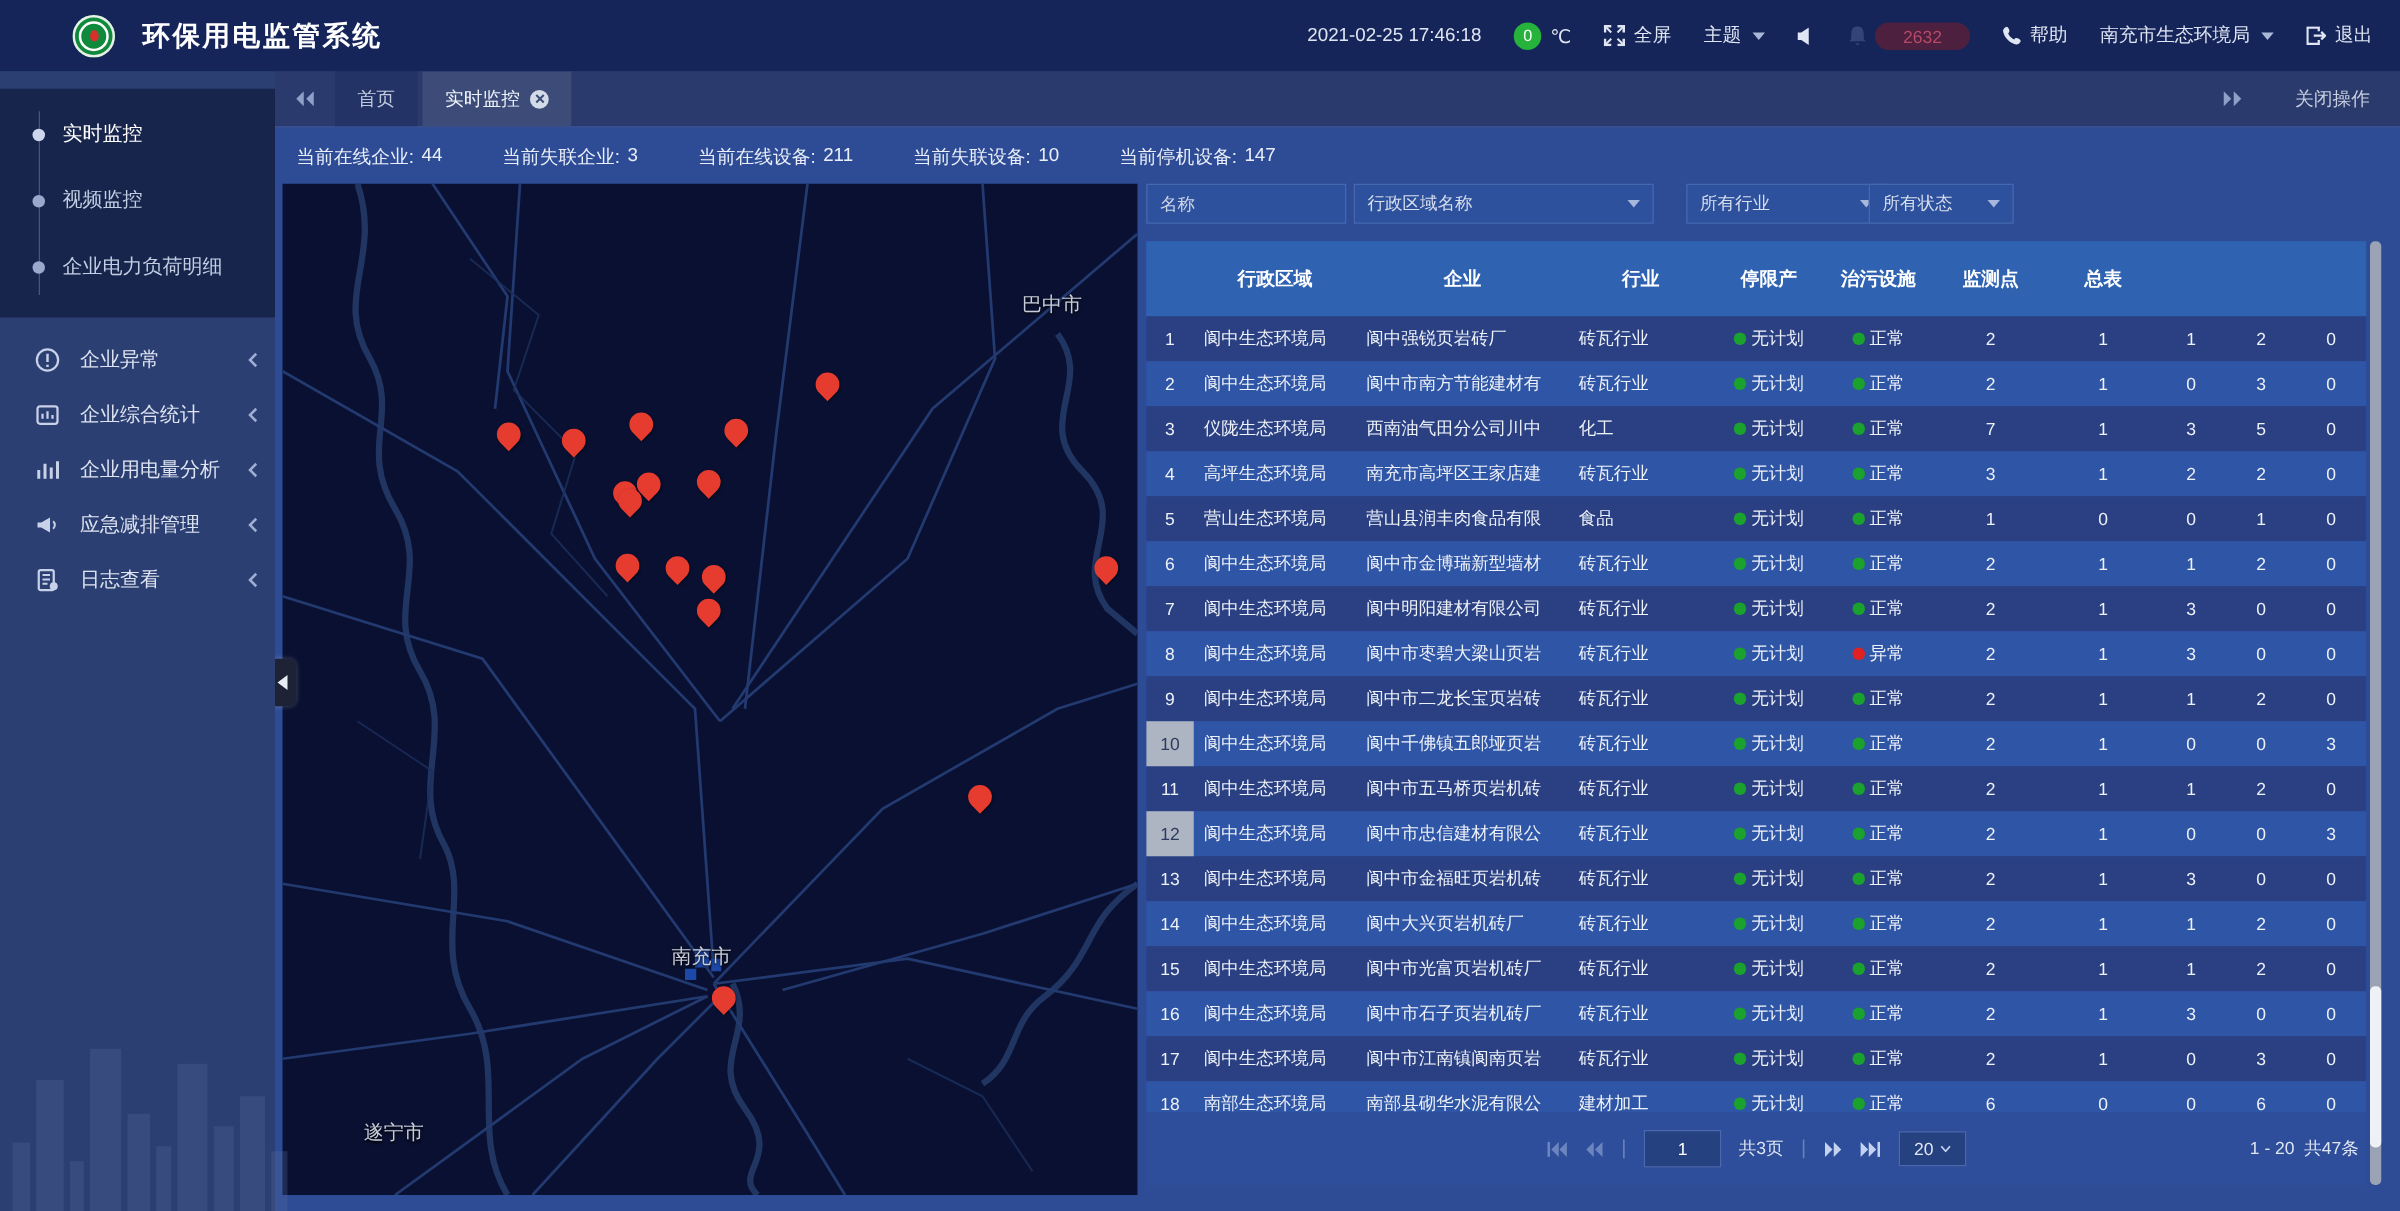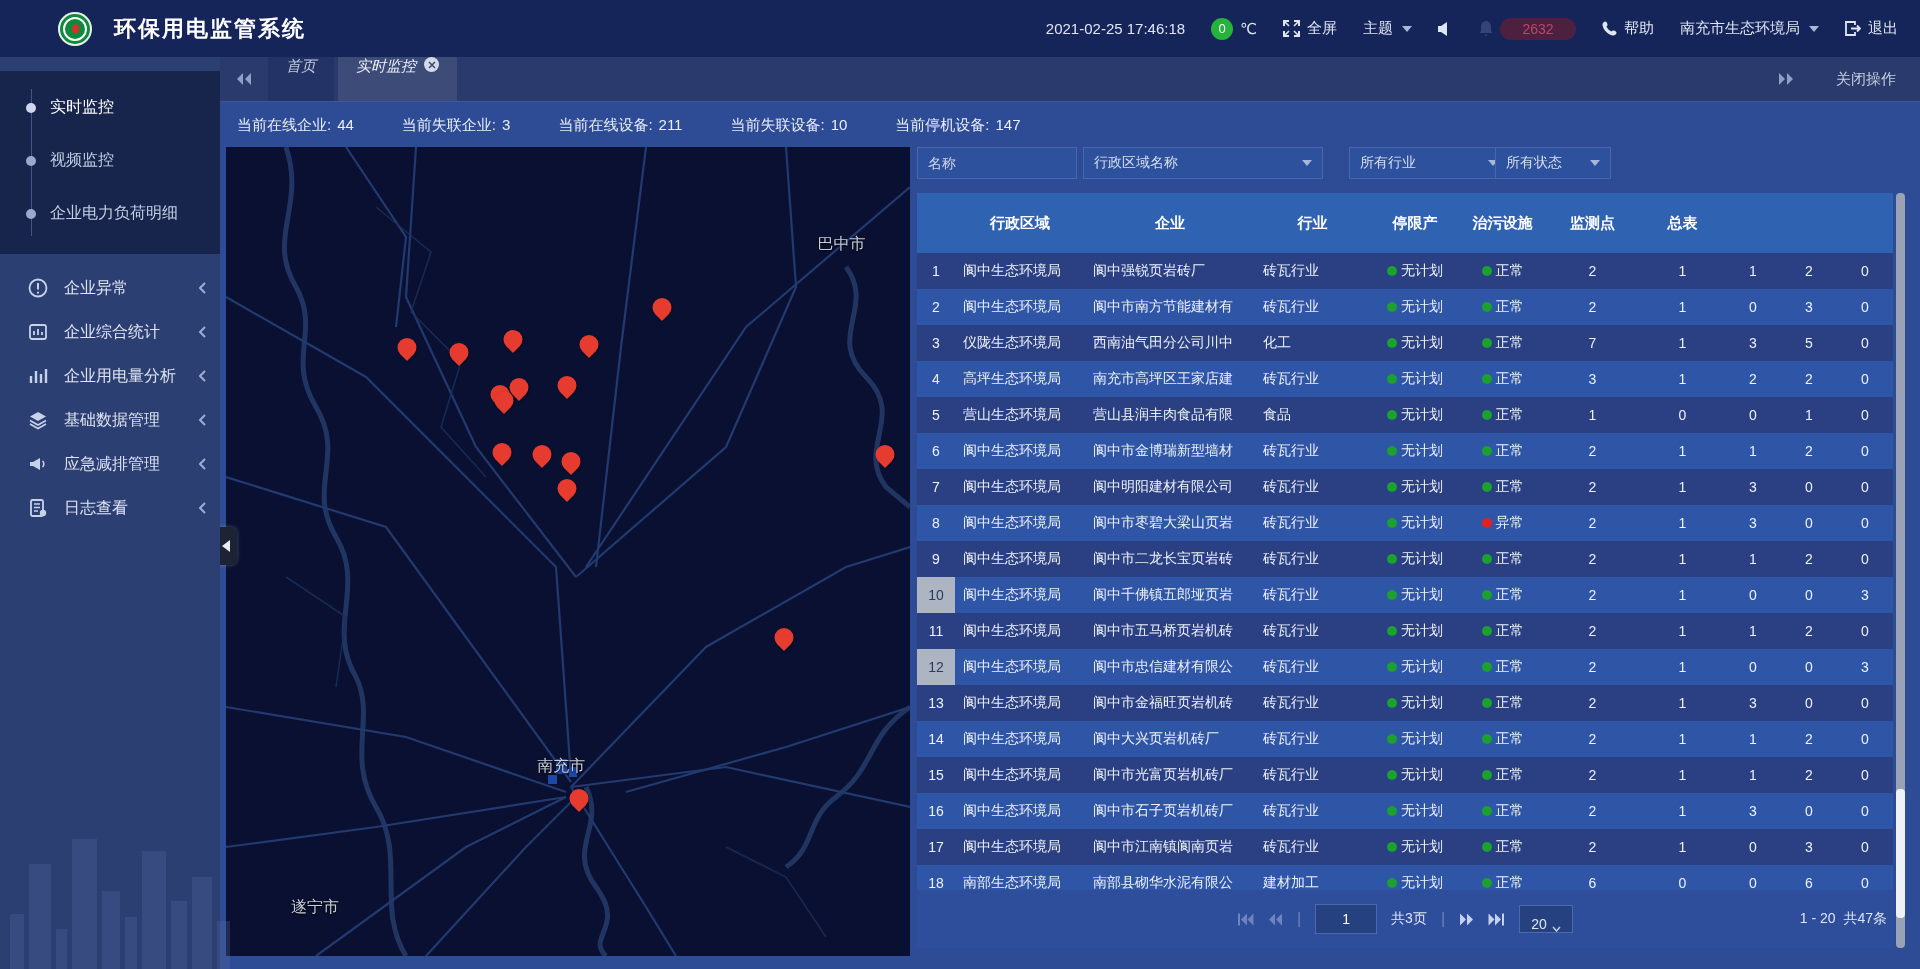--- a/index.html
+++ b/index.html
@@ -45,22 +45,22 @@
   .sub-item.active .dot{background:#cdd6ec;}
   .menu-group{margin-top:12px;}
   .skyline{position:absolute;left:0;bottom:0;width:220px;height:180px;display:flex;
     align-items:flex-end;gap:5px;padding-left:10px;opacity:.55;}
   .skyline div{background:#55699f;opacity:.55;}
 
   
   .tabbar{position:absolute;left:220px;top:57px;width:1700px;height:44px;background:#2b3a6c;
     display:flex;align-items:stretch;z-index:10;border-bottom:1px solid #3c57a0;}
   .tab-nav{display:flex;align-items:center;padding:0 16px;color:#8fa0c8;}
-  .tab{display:flex;align-items:flex-start;gap:8px;padding:0 18px;font-size:15px;color:#c2cade;
-    background:#243366;margin-right:4px;cursor:pointer;font-style:italic;}
+  .tab{display:flex;align-items:center;gap:8px;padding:0 18px;font-size:15px;color:#c2cade;
+    background:#243366;margin-right:4px;cursor:pointer;}
   .tab.active{background:#3c4b78;color:#eef2fa;}
   .tab-close{width:15px;height:15px;border-radius:50%;background:#d4dbe8;display:flex;
     align-items:center;justify-content:center;}
   .tabbar-right{margin-left:auto;display:flex;align-items:center;gap:26px;padding-right:24px;
     color:#c6cede;font-size:15px;}
 
   
   .statsbar{position:absolute;left:237px;top:108px;height:34px;display:flex;align-items:center;
     gap:48px;font-size:15px;color:#e9eef8;}
   .stat{display:flex;gap:6px;white-space:nowrap;}
@@ -124,21 +124,21 @@
   .tfoot{position:absolute;left:0;top:743px;width:976px;height:58px;background:#2e4d9a;
     display:flex;align-items:center;font-size:14px;color:#dfe6f2;}
   .pager{margin:0 auto;display:flex;align-items:center;gap:14px;}
   .pg-ico{display:flex;align-items:center;cursor:pointer;}
   .pg-ico.dis{opacity:.55;}
   .pg-sep{color:#6a82bb;font-size:16px;}
   .page-input{width:56px;height:26px;background:#26417f;border:1px solid #4b69ae;color:#fff;
     text-align:center;font-size:14px;outline:none;
     font-family:"Liberation Sans","DejaVu Sans",sans-serif;}
   .size-select{width:52px;height:26px;background:#26417f;border:1px solid #4b69ae;display:flex;
-    align-items:flex-end;justify-content:center;gap:5px;cursor:pointer;}
+    align-items:center;justify-content:center;gap:5px;cursor:pointer;}
   .range-label{position:absolute;right:6px;top:0;height:58px;display:flex;align-items:center;
     white-space:pre;}
 </style>
 </head>
 <body>
 
 <div class="screen">
 
   <div class="topbar">
     <div class="logo">
@@ -236,30 +236,20 @@
         <span class="lbl">企业综合统计</span>
         <svg class="chev" width="8" height="12" viewBox="0 0 8 12">
           <path d="M7,1 L2,6 L7,11" stroke="currentColor" stroke-width="2" fill="none"></path>
         </svg>
       </div>
       <div class="side-item">
         <svg class="side-icon" viewBox="0 0 20 20">
           <path d="M3,17 L3,10 M8,17 L8,5 M13,17 L13,8 M18,17 L18,3" stroke="currentColor" stroke-width="2.4"></path>
         </svg>
         <span class="lbl">企业用电量分析</span>
-        <svg class="chev" width="8" height="12" viewBox="0 0 8 12">
-          <path d="M7,1 L2,6 L7,11" stroke="currentColor" stroke-width="2" fill="none"></path>
-        </svg>
-      </div>
-      <div class="side-item">
-        <svg class="side-icon" viewBox="0 0 20 20">
-          <path d="M10,2 L18,6.5 L10,11 L2,6.5 Z" fill="currentColor"></path>
-          <path d="M2,10.5 L10,15 L18,10.5 M2,14 L10,18.5 L18,14" stroke="currentColor" stroke-width="1.6" fill="none"></path>
-        </svg>
-        <span class="lbl">基础数据管理</span>
         <svg class="chev" width="8" height="12" viewBox="0 0 8 12">
           <path d="M7,1 L2,6 L7,11" stroke="currentColor" stroke-width="2" fill="none"></path>
         </svg>
       </div>
       <div class="side-item">
         <svg class="side-icon" viewBox="0 0 20 20">
           <path d="M2,8 L2,12 L5,12 L12,16 L12,4 L5,8 Z" fill="currentColor"></path>
           <path d="M14.5,7 a4,4 0 0 1 0,6" stroke="currentColor" stroke-width="1.6" fill="none"></path>
         </svg>
         <span class="lbl">应急减排管理</span>

